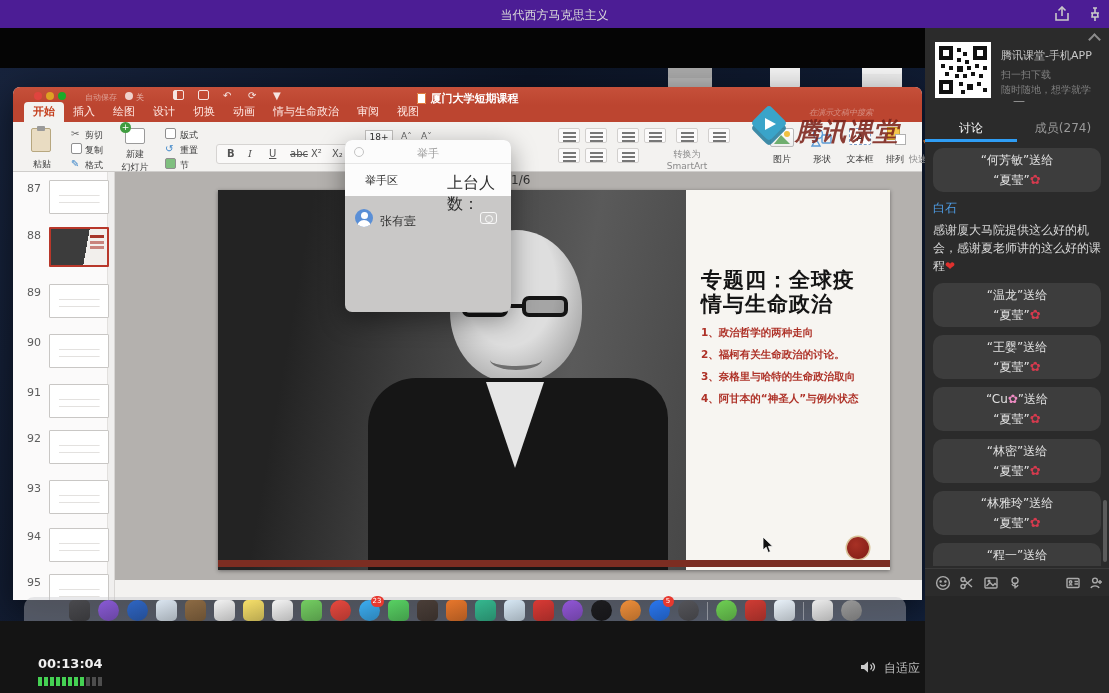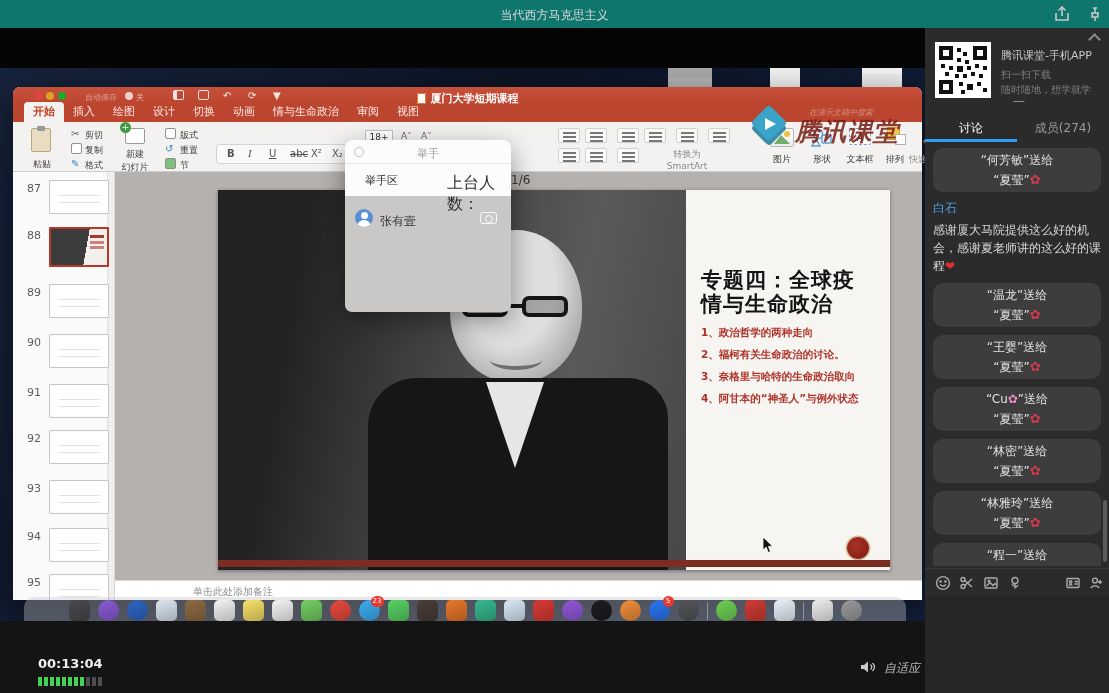--- a/index.html
+++ b/index.html
@@ -1,21 +1,21 @@
 <!DOCTYPE html>
 <html><head>
 <meta charset="utf-8">
 <style>
   * { margin:0; padding:0; box-sizing:border-box; }
   html,body { background:#000; }
   body { font-family:"DejaVu Sans","Liberation Sans",sans-serif; }
   #stage { position:relative; width:1109px; height:693px; overflow:hidden; background:#0a0a0a; }
 
   
-  .topbar { position:absolute; left:0; top:0; width:1109px; height:28px; background:#0f766e; }
+  .topbar { position:absolute; left:0; top:0; width:1109px; height:28px; background:#4c1d95; }
   .topbar .title { position:absolute; left:0; right:0; top:7px; text-align:center; font-size:12px; color:#d9d9d9; }
   .top-icon { position:absolute; top:6px; width:18px; height:16px; cursor:pointer; }
   .top-icon svg { width:100%; height:100%; stroke:#c9c9c9; fill:none; stroke-width:1.6; }
   #share-icon { left:1053px; }
   #pin-icon { left:1086px; }
 
   
   .sidebar { position:absolute; left:925px; top:28px; width:184px; height:665px; background:#2b2b2b; }
   .collapse-chevron { position:absolute; right:10px; top:4px; width:10px; height:10px; cursor:pointer; }
   .collapse-chevron::before { content:""; position:absolute; left:1px; top:3px; width:7px; height:7px; border-left:2px solid #8c8c8c; border-top:2px solid #8c8c8c; transform:rotate(45deg); }
@@ -166,21 +166,21 @@
   .dock-div { width:1px; height:18px; background:rgba(255,255,255,.35); margin-top:2px; flex:0 0 auto; }
 
   
   .player { position:absolute; left:0; top:621px; width:925px; height:72px; background:#141414; }
   .ptime { position:absolute; left:38px; top:35px; font-size:13px; font-weight:bold; color:#f0f0f0; }
   .eq { position:absolute; left:38px; top:56px; display:flex; gap:2px; }
   .eq span { width:4px; height:9px; background:#4d4d4d; }
   .eq span.on { background:#45d153; }
   .spk { position:absolute; left:860px; top:38px; width:16px; height:14px; cursor:pointer; }
   .spk svg { width:100%; height:100%; fill:#c9c9c9; stroke:#c9c9c9; }
-  .quality { position:absolute; left:884px; top:39px; font-size:12px; color:#b9b9b9; cursor:pointer;font-style:italic; }
+  .quality { position:absolute; left:884px; top:39px; font-size:12px; color:#b9b9b9; cursor:pointer; }
   .sidebar-bottom { position:absolute; left:925px; top:596px; width:184px; height:97px; background:#262626; }
 </style>
 </head>
 <body>
 
 <div id="stage">
 
   <div class="topbar">
     <div class="title">当代西方马克思主义</div>
     <div class="top-icon" id="share-icon">
@@ -473,23 +473,20 @@
           </div>
           <div class="seal"></div>
           <div class="red-strip"></div>
           <div class="cursor">
             <svg viewBox="0 0 12 18">
                 <path d="M1 1 L1 14 L4.2 11.2 L6.2 16.5 L8.4 15.6 L6.4 10.4 L10.6 10.2 Z" fill="#111" stroke="#fff" stroke-width="0.8"></path>
               </svg>
           </div>
         </div>
       </div>
-      <div class="notes-bar">
-          <span>单击此处添加备注</span>
-        </div>
 
       <div class="watermark">
         <div class="wm-search">在演示文稿中搜索</div>
         <div class="wm-logo">
           <div class="d1"></div>
             <div class="d2"></div>
             <div class="play"></div>
         </div>
         <div class="wm-text">腾讯课堂</div>
       </div>

